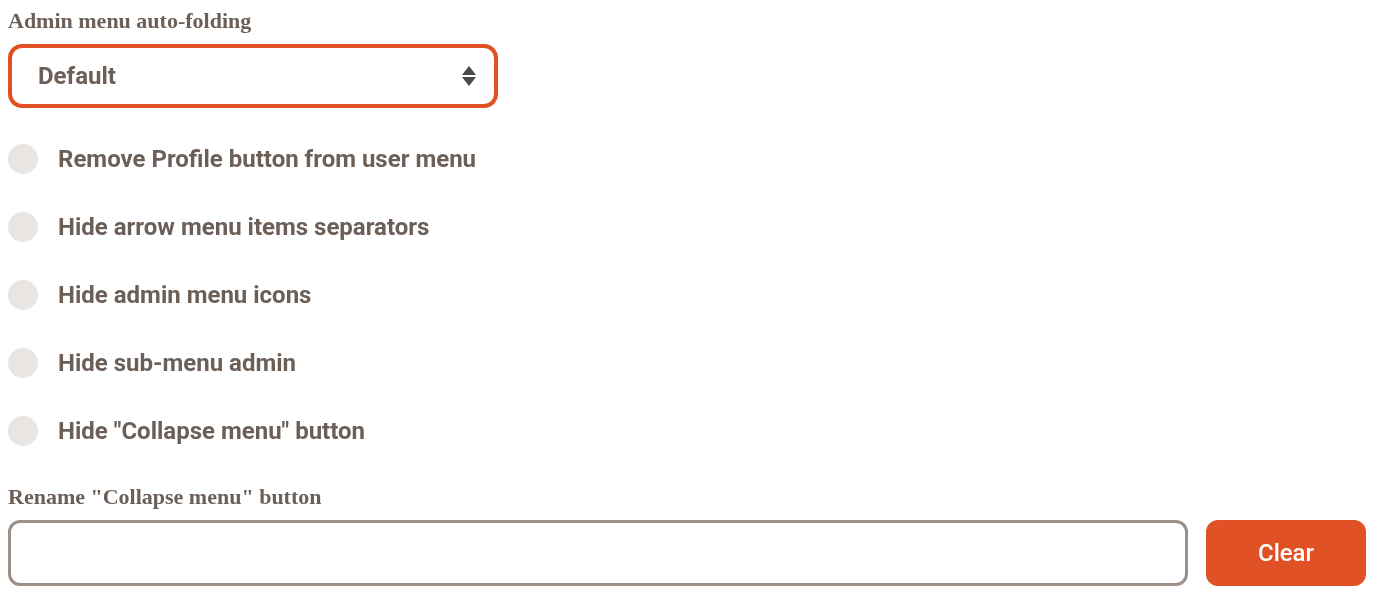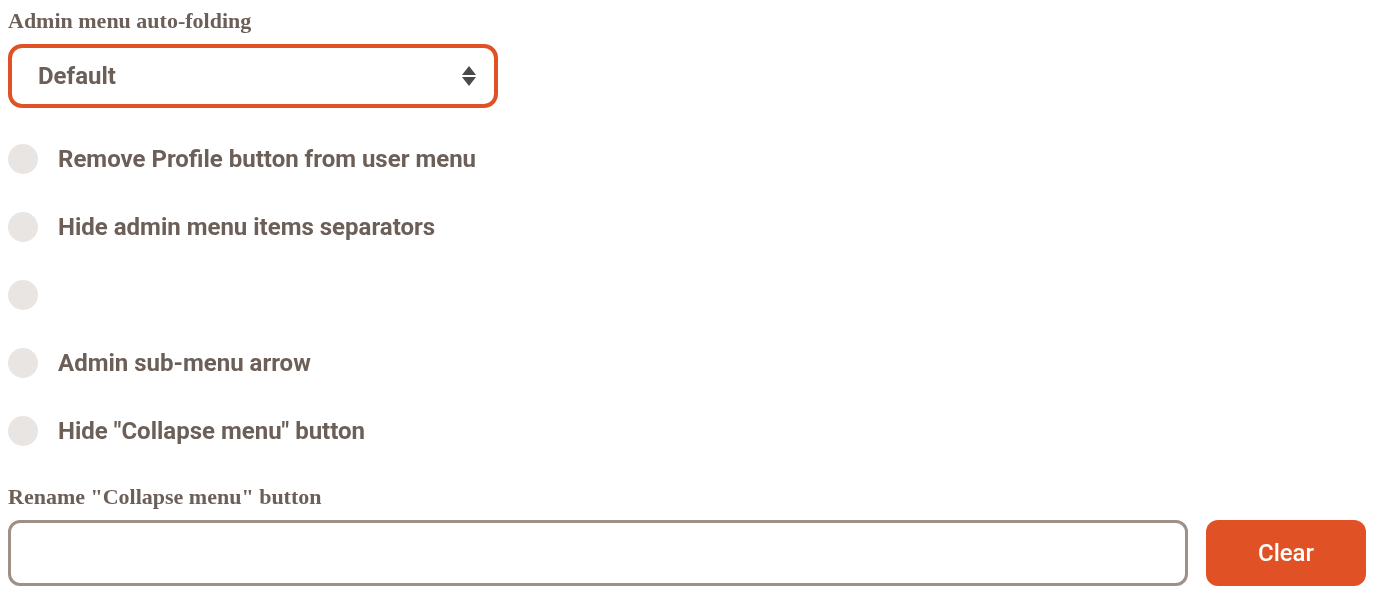--- a/index.html
+++ b/index.html
@@ -135,30 +135,31 @@
   </div>
 </div>
 
 <div class="checkbox-row">
   <div class="checkbox-circle"></div>
   <div class="checkbox-label">Remove Profile button from user menu</div>
 </div>
 
 <div class="checkbox-row">
   <div class="checkbox-circle"></div>
-  <div class="checkbox-label">Hide admin menu items separators</div>
+  <div class="checkbox-label">Hide arrow menu items separators</div>
 </div>
 
 <div class="checkbox-row">
   <div class="checkbox-circle"></div>
+  <div class="checkbox-label">Hide admin menu icons</div>
 </div>
 
 <div class="checkbox-row">
   <div class="checkbox-circle"></div>
-  <div class="checkbox-label">Admin sub-menu arrow</div>
+  <div class="checkbox-label">Hide sub-menu admin</div>
 </div>
 
 <div class="checkbox-row">
   <div class="checkbox-circle"></div>
   <div class="checkbox-label">Hide "Collapse menu" button</div>
 </div>
 
 <div class="rename-section">
   <div class="field-label">Rename "Collapse menu" button</div>
   <div class="rename-row">

